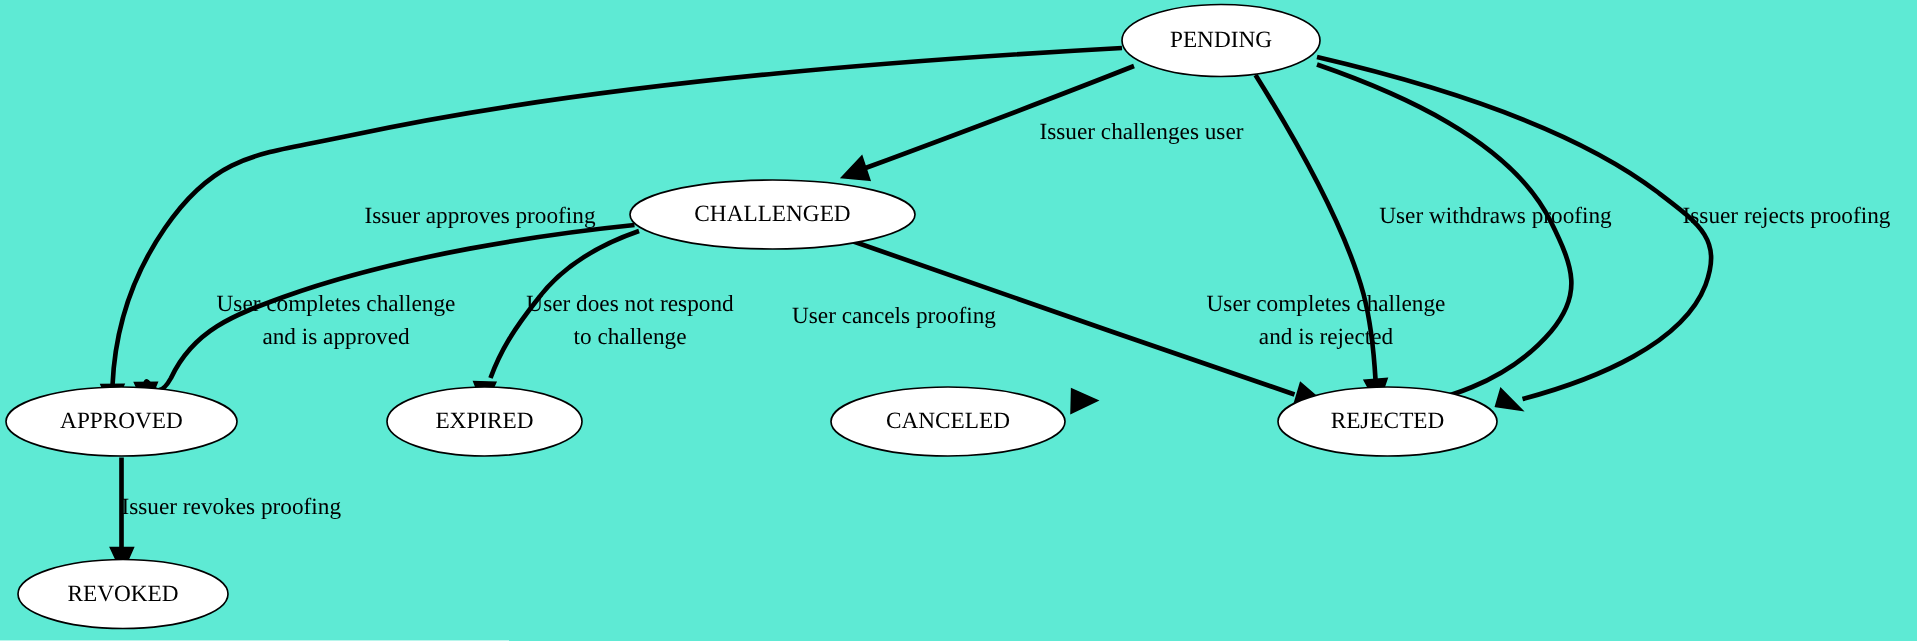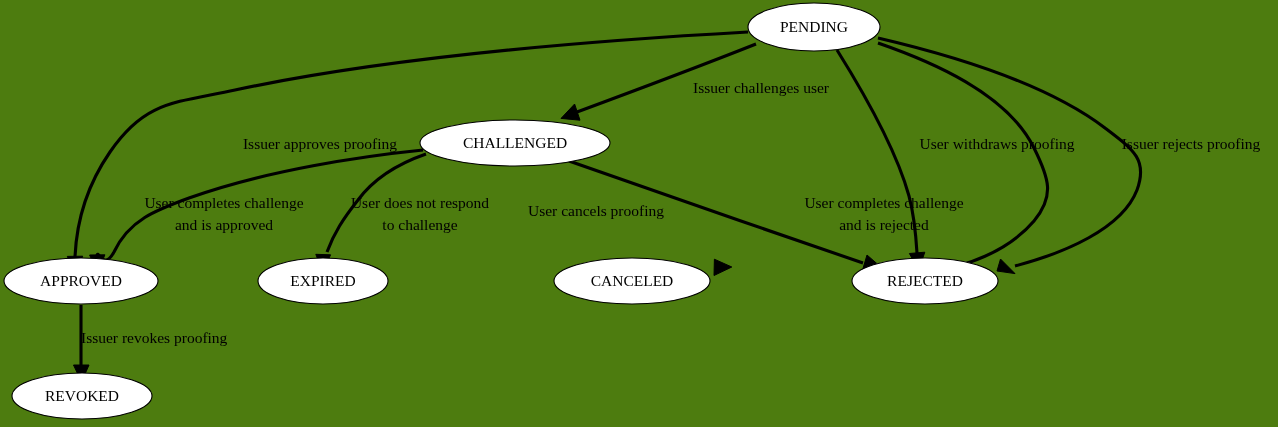--- a/index.html
+++ b/index.html
@@ -10,21 +10,21 @@
   body {
     width: 1278px;
     height: 427px;
     overflow: hidden;
     font-family: "Liberation Serif", "DejaVu Serif", serif;
   }
   #graph-root {
     position: relative;
     width: 1278px;
     height: 427px;
-    background: #4d7c0f;
+    background: #5eead4;
   }
   svg#graph-svg {
     position: absolute;
     left: 0;
     top: 0;
     width: 1278px;
     height: 427px;
   }
   .node-ellipse {
     fill: #ffffff;

